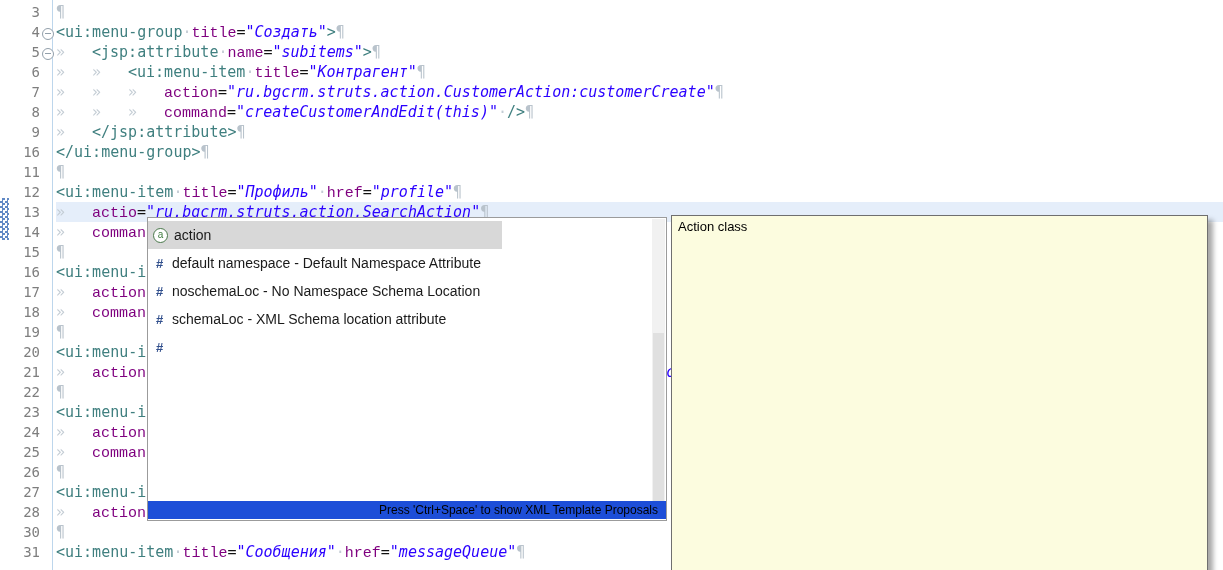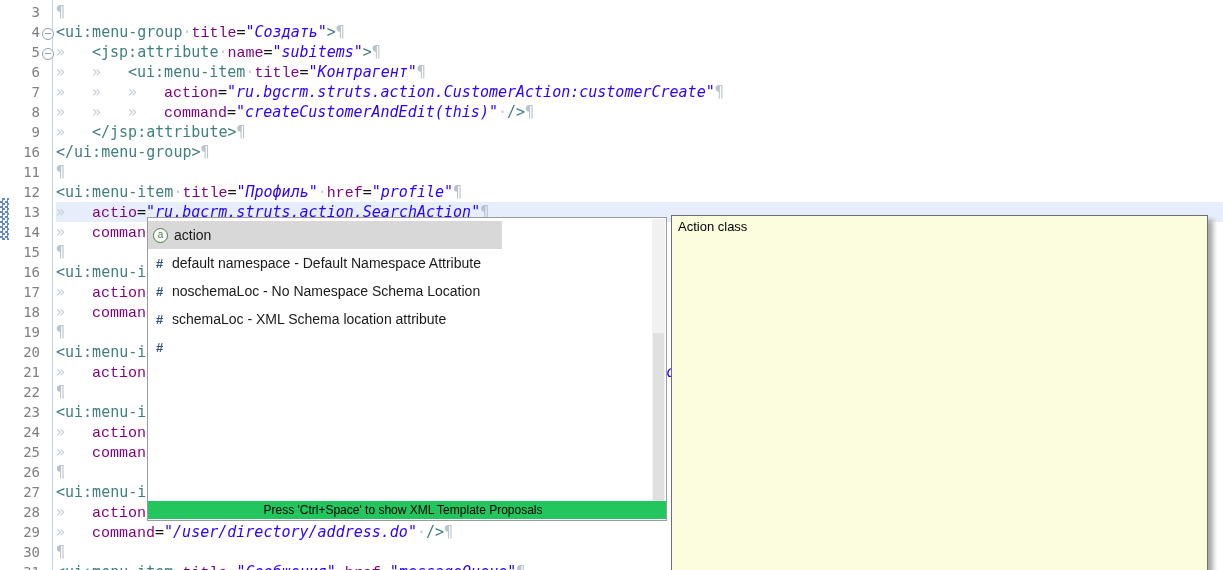--- a/index.html
+++ b/index.html
@@ -59,21 +59,21 @@
   .icon-hash{
     display:inline-block;width:13px;margin-right:6px;flex:0 0 13px;
     color:#32508d;font-weight:bold;font-size:13px;text-align:center;
   }
   .ca-scrollbar{
     position:absolute;right:1px;top:1px;width:13px;height:284px;background:#f1f1f1;
   }
   .ca-scroll-thumb{position:absolute;left:1px;right:1px;top:40%;height:60%;background:#e0e0e0;}
   .ca-footer{
     position:absolute;left:0;right:0;bottom:1px;height:18px;line-height:18px;
-    text-align:center;padding-right:8px;font-size:12px;color:#000;background:#22c55e;
+    text-align:right;padding-right:8px;font-size:12px;color:#000;background:#1d4ed8;
   }
   
   .info-tip{
     position:absolute;left:671px;top:215px;width:537px;height:363px;z-index:30;
     background:#fcfcdf;border:1px solid #6f6f6f;box-sizing:border-box;
     box-shadow:5px 5px 5px rgba(0,0,0,0.35);
     padding:3px 6px;font-size:13px;color:#000;
   }
 </style>
 </head>
@@ -101,21 +101,20 @@
       <div class="line"><span class="mcol"></span><span class="ln">19</span><span class="foldcol"></span><span class="code"><span class="tok-pilcrow">¶</span></span></div>
       <div class="line"><span class="mcol"></span><span class="ln">20</span><span class="foldcol"></span><span class="code"><span class="tok-tag">&lt;ui:menu-i</span></span></div>
       <div class="line"><span class="mcol"></span><span class="ln">21</span><span class="foldcol"></span><span class="code"><span class="tok-tab">»</span><span class="tok-attr">action</span></span></div>
       <div class="line"><span class="mcol"></span><span class="ln">22</span><span class="foldcol"></span><span class="code"><span class="tok-pilcrow">¶</span></span></div>
       <div class="line"><span class="mcol"></span><span class="ln">23</span><span class="foldcol"></span><span class="code"><span class="tok-tag">&lt;ui:menu-i</span></span></div>
       <div class="line"><span class="mcol"></span><span class="ln">24</span><span class="foldcol"></span><span class="code"><span class="tok-tab">»</span><span class="tok-attr">action</span></span></div>
       <div class="line"><span class="mcol"></span><span class="ln">25</span><span class="foldcol"></span><span class="code"><span class="tok-tab">»</span><span class="tok-attr">comman</span></span></div>
       <div class="line"><span class="mcol"></span><span class="ln">26</span><span class="foldcol"></span><span class="code"><span class="tok-pilcrow">¶</span></span></div>
       <div class="line"><span class="mcol"></span><span class="ln">27</span><span class="foldcol"></span><span class="code"><span class="tok-tag">&lt;ui:menu-i</span></span></div>
       <div class="line"><span class="mcol"></span><span class="ln">28</span><span class="foldcol"></span><span class="code"><span class="tok-tab">»</span><span class="tok-attr">action</span></span></div>
-      <div class="line"><span class="mcol"></span><span class="ln">29</span><span class="foldcol"></span><span class="code"><span class="tok-tab">»</span><span class="tok-attr">command</span><span class="tok-eq">=</span><span class="tok-val">"/user/directory/address.do"</span><span class="tok-sp">·</span><span class="tok-tag">/&gt;</span><span class="tok-pilcrow">¶</span></span></div>
       <div class="line"><span class="mcol"></span><span class="ln">30</span><span class="foldcol"></span><span class="code"><span class="tok-pilcrow">¶</span></span></div>
       <div class="line"><span class="mcol"></span><span class="ln">31</span><span class="foldcol"></span><span class="code"><span class="tok-tag">&lt;ui:menu-item</span><span class="tok-sp">·</span><span class="tok-attr">title</span><span class="tok-eq">=</span><span class="tok-val">"Сообщения"</span><span class="tok-sp">·</span><span class="tok-attr">href</span><span class="tok-eq">=</span><span class="tok-val">"messageQueue"</span><span class="tok-pilcrow">¶</span></span></div>
     </div>
   <div class="range-marker"></div>
   <span class="peek-char">c</span>
 </div>
 
 <div class="ca-popup">
   <div class="ca-list" id="proposal-list">
       <div class="prow sel">

